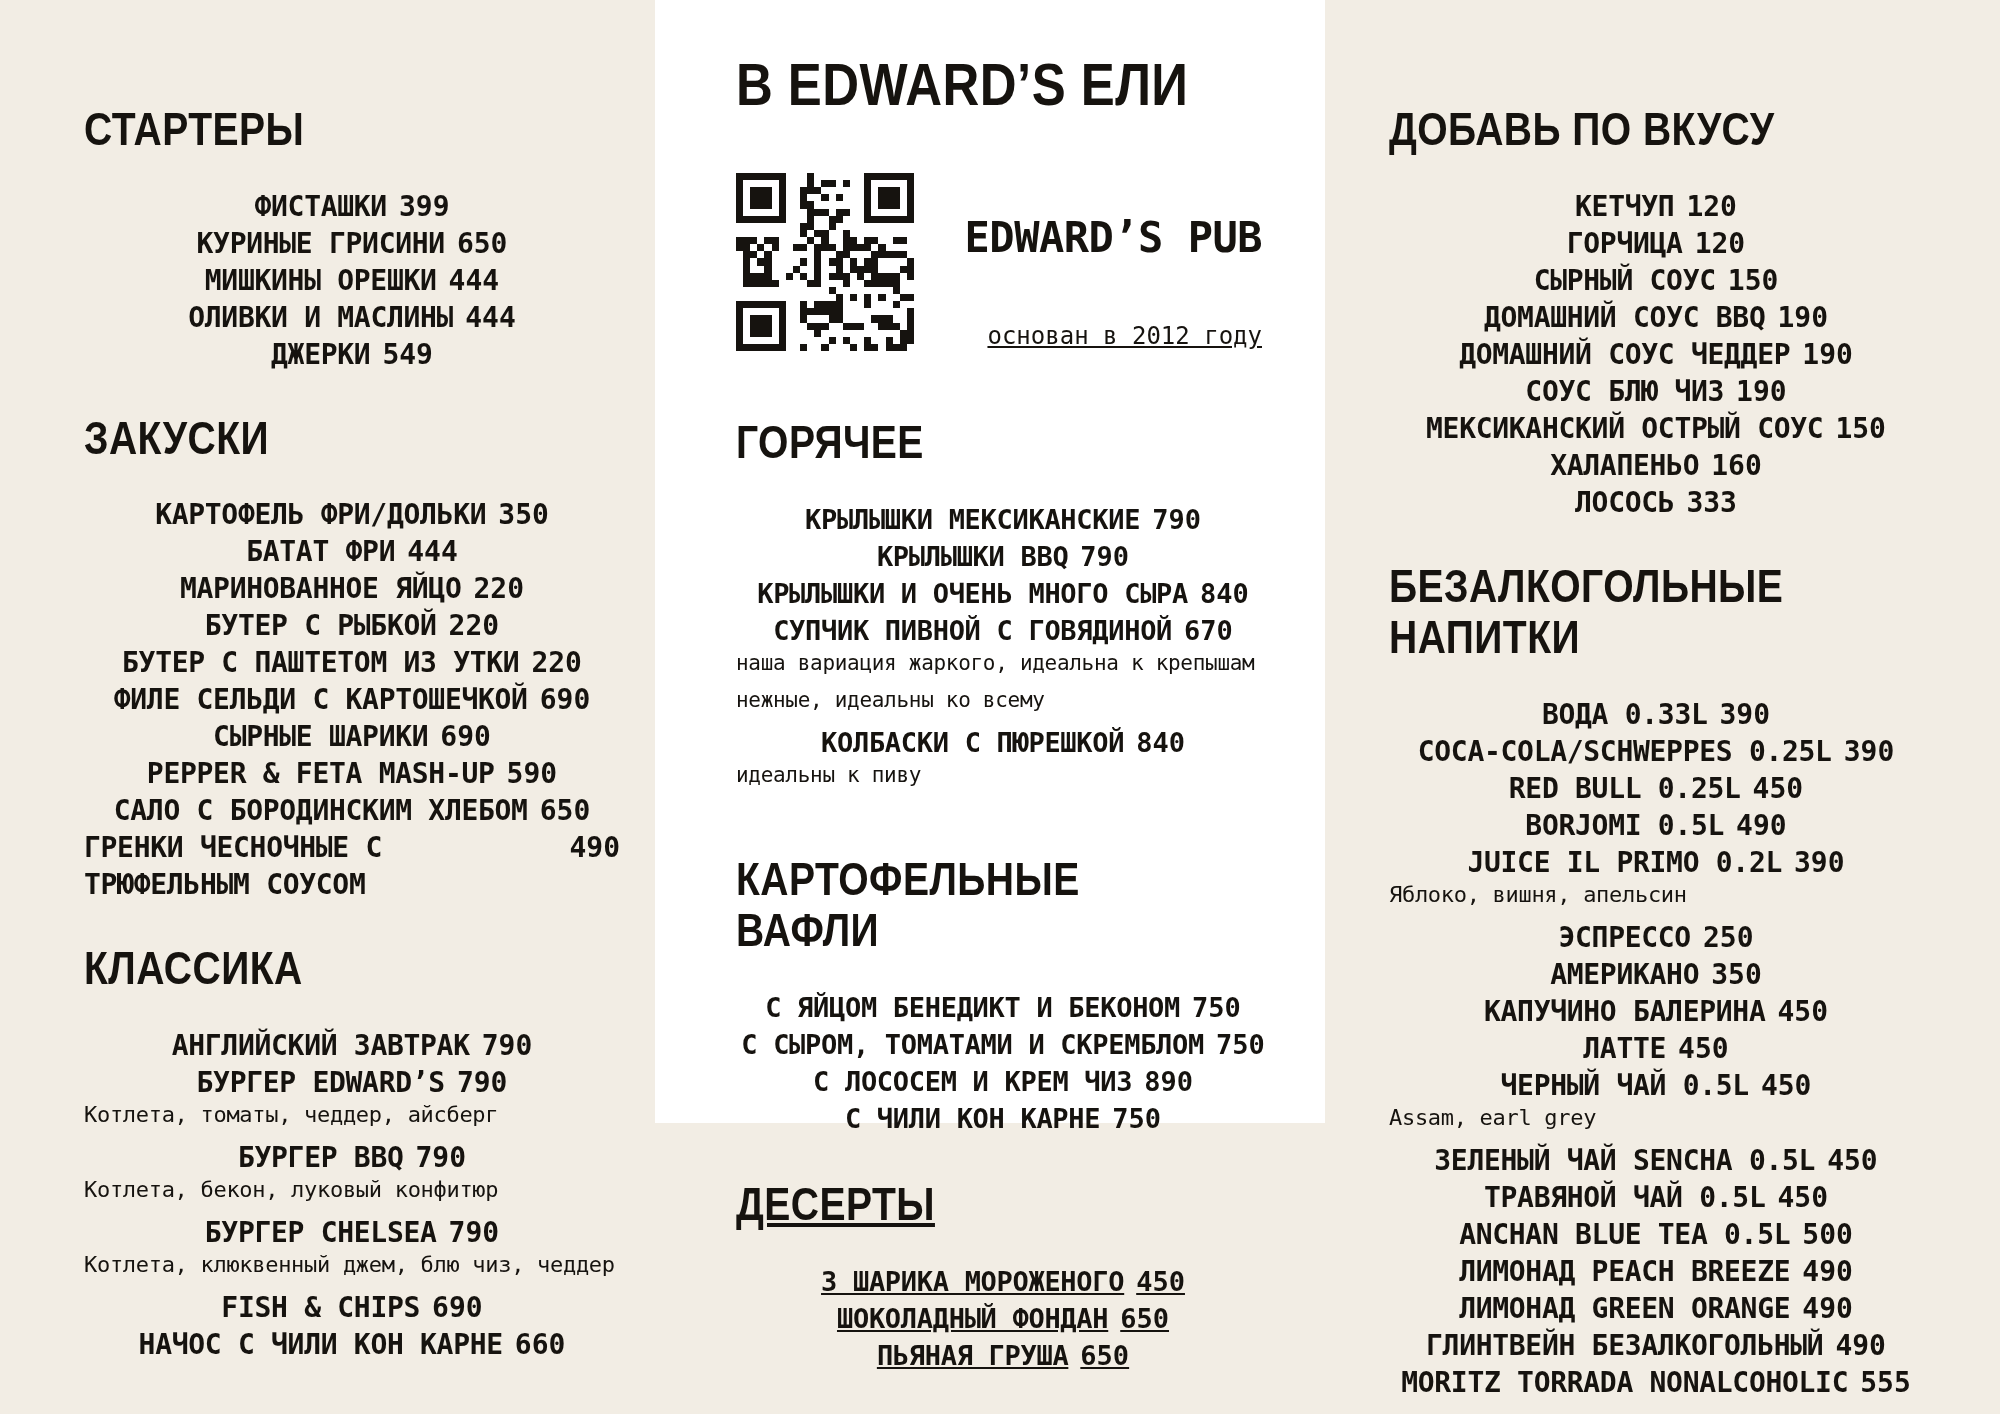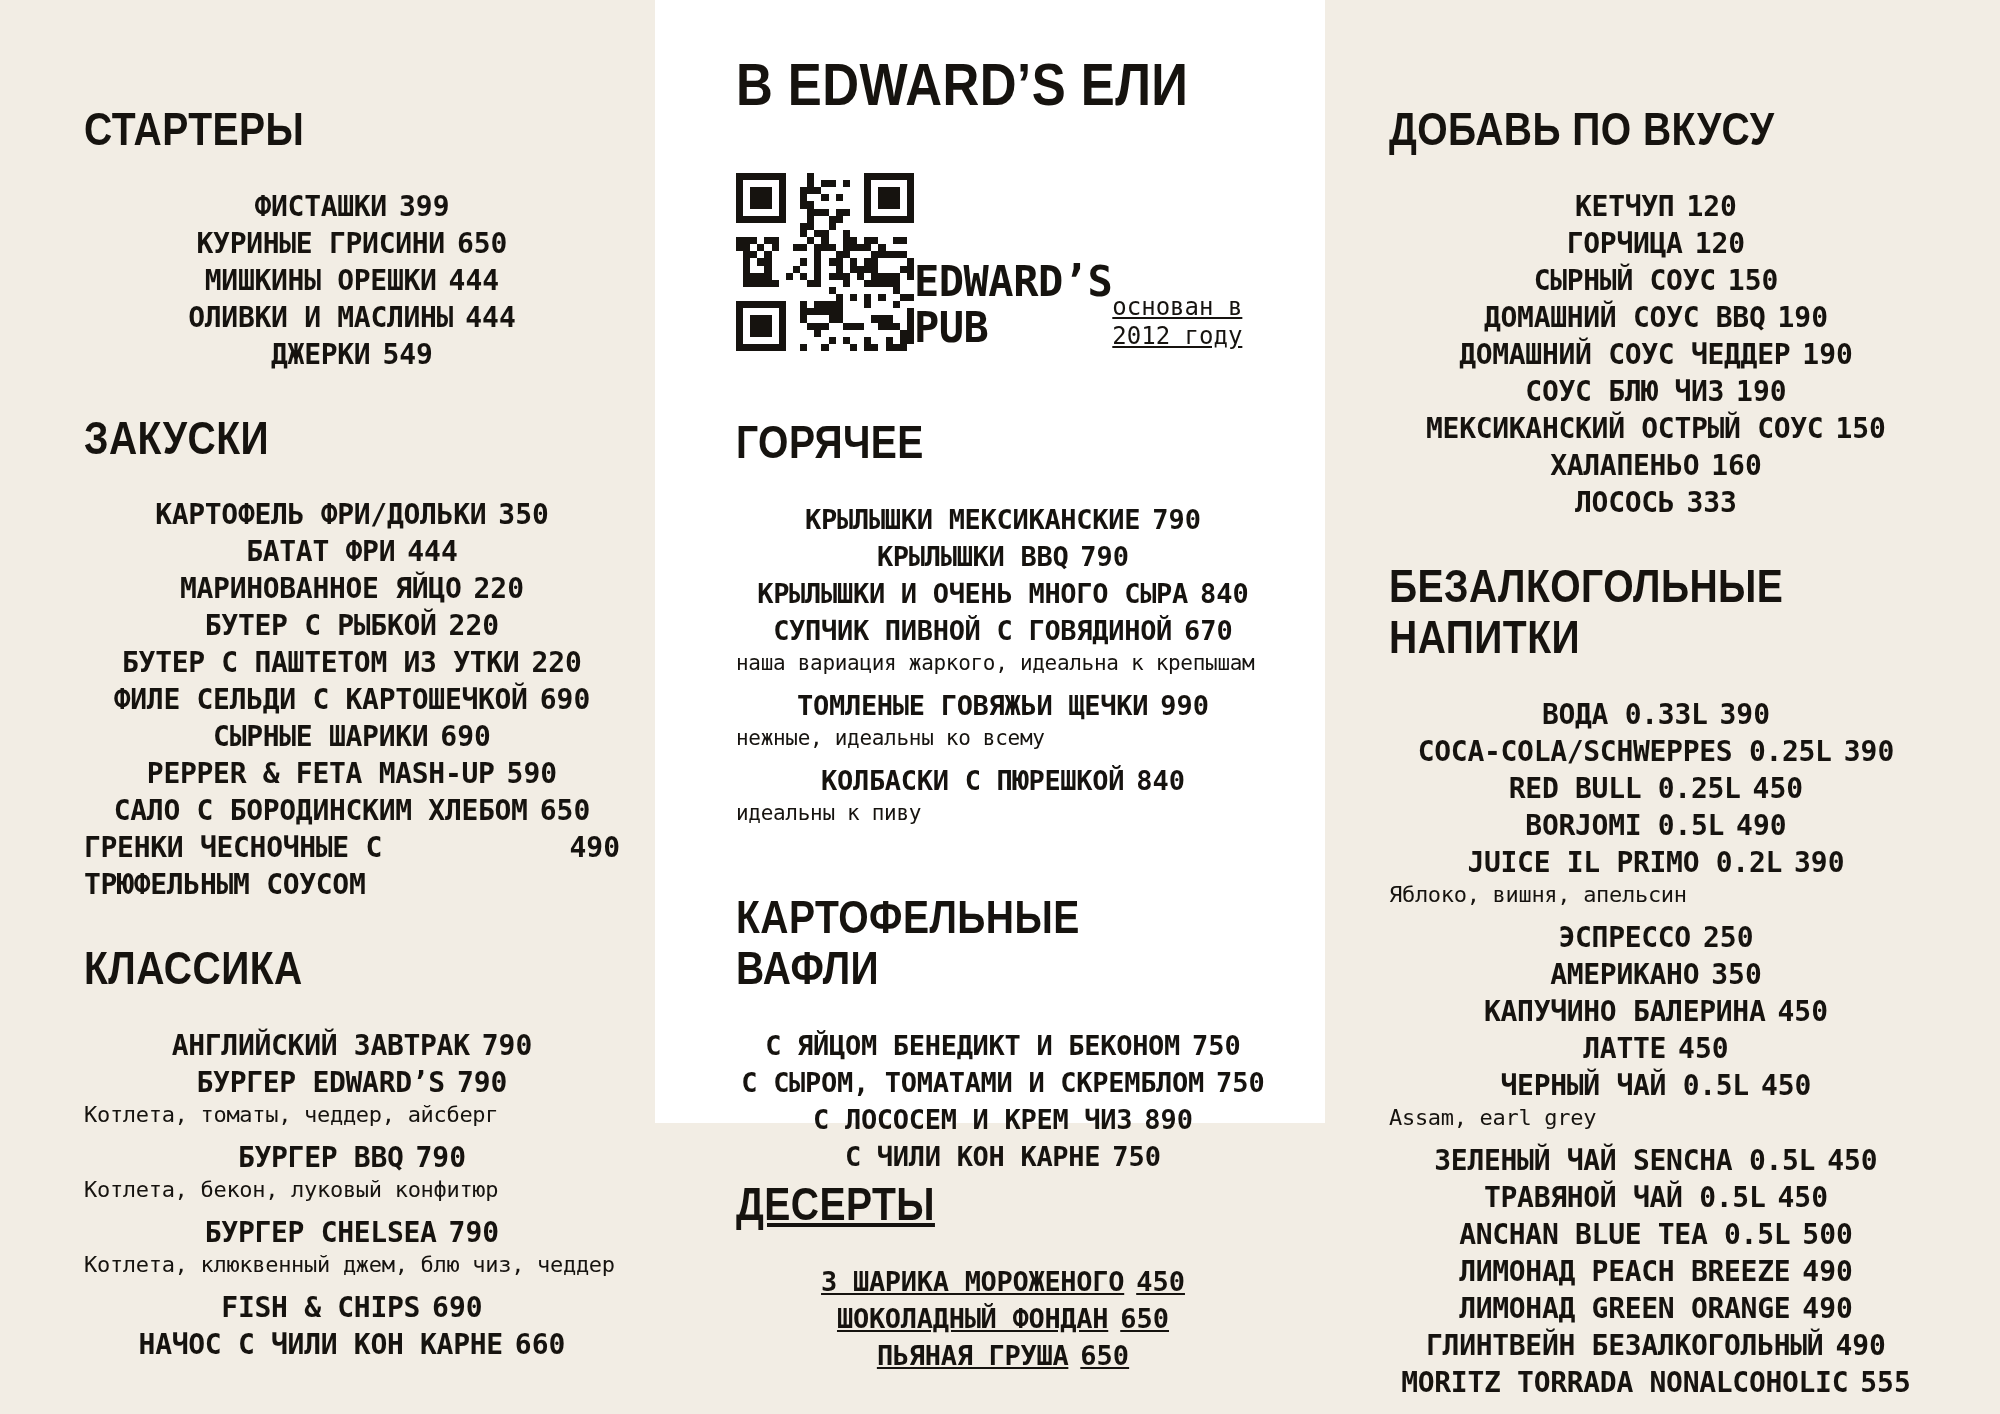--- a/index.html
+++ b/index.html
@@ -38,21 +38,21 @@
   .card .item-name,.card .item-price{font-size:27px;}
   .card .item-desc{font-size:21px;white-space:nowrap;}
   .card-title{
     margin:0;font-family:"Liberation Sans","DejaVu Sans",sans-serif;
     font-weight:700;font-size:60px;line-height:1;letter-spacing:0.5px;
     transform:scaleX(.85);transform-origin:0 50%;white-space:nowrap;
   }
   .qr-row{display:flex;margin-top:58px;height:178px;}
   .qr-box{width:178px;height:178px;flex:0 0 auto;}
   .qr-box svg{width:178px;height:178px;display:block;shape-rendering:crispEdges;fill:var(--ink);}
-  .brand-wrap{flex:1;display:flex;flex-direction:row;align-items:flex-end;justify-content:space-between;margin-top:42px;padding-right:8px;}
+  .brand-wrap{flex:1;display:flex;flex-direction:column;align-items:flex-end;justify-content:space-between;margin-top:42px;padding-right:8px;}
   .brand{font-weight:700;font-size:42px;line-height:1.1;letter-spacing:-0.5px;}
   .brand-sub{font-weight:400;font-size:24px;line-height:1.2;margin-top:8px;text-decoration:underline;}
   .card .sec{margin-bottom:0;}
   .card .sec-hot{margin-top:66px;}
 
   .below-card{padding:0 55px 0 81px;}
   .below-card .sec{margin-top:56px;text-decoration:underline;}
   .below-card .item-name,.below-card .item-price{font-size:27px;}
 </style>
 </head>
@@ -456,24 +456,20 @@
 
                 </div>
               <div class="menu-item">
                   <div class="row">
                     <span class="item-name">СУПЧИК ПИВНОЙ С ГОВЯДИНОЙ</span>
                     <span class="item-price">670</span>
                   </div>
                   <div class="item-desc">наша вариация жаркого, идеальна к крепышам</div>
                 </div>
               <div class="menu-item">
-                  <div class="row">
-                    <span class="item-name">ТОМЛЕНЫЕ ГОВЯЖЬИ ЩЕЧКИ</span>
-                    <span class="item-price">990</span>
-                  </div>
                   <div class="item-desc">нежные, идеальны ко всему</div>
                 </div>
               <div class="menu-item">
                   <div class="row">
                     <span class="item-name">КОЛБАСКИ С ПЮРЕШКОЙ</span>
                     <span class="item-price">840</span>
                   </div>
                   <div class="item-desc">идеальны к пиву</div>
                 </div>
             </div>

